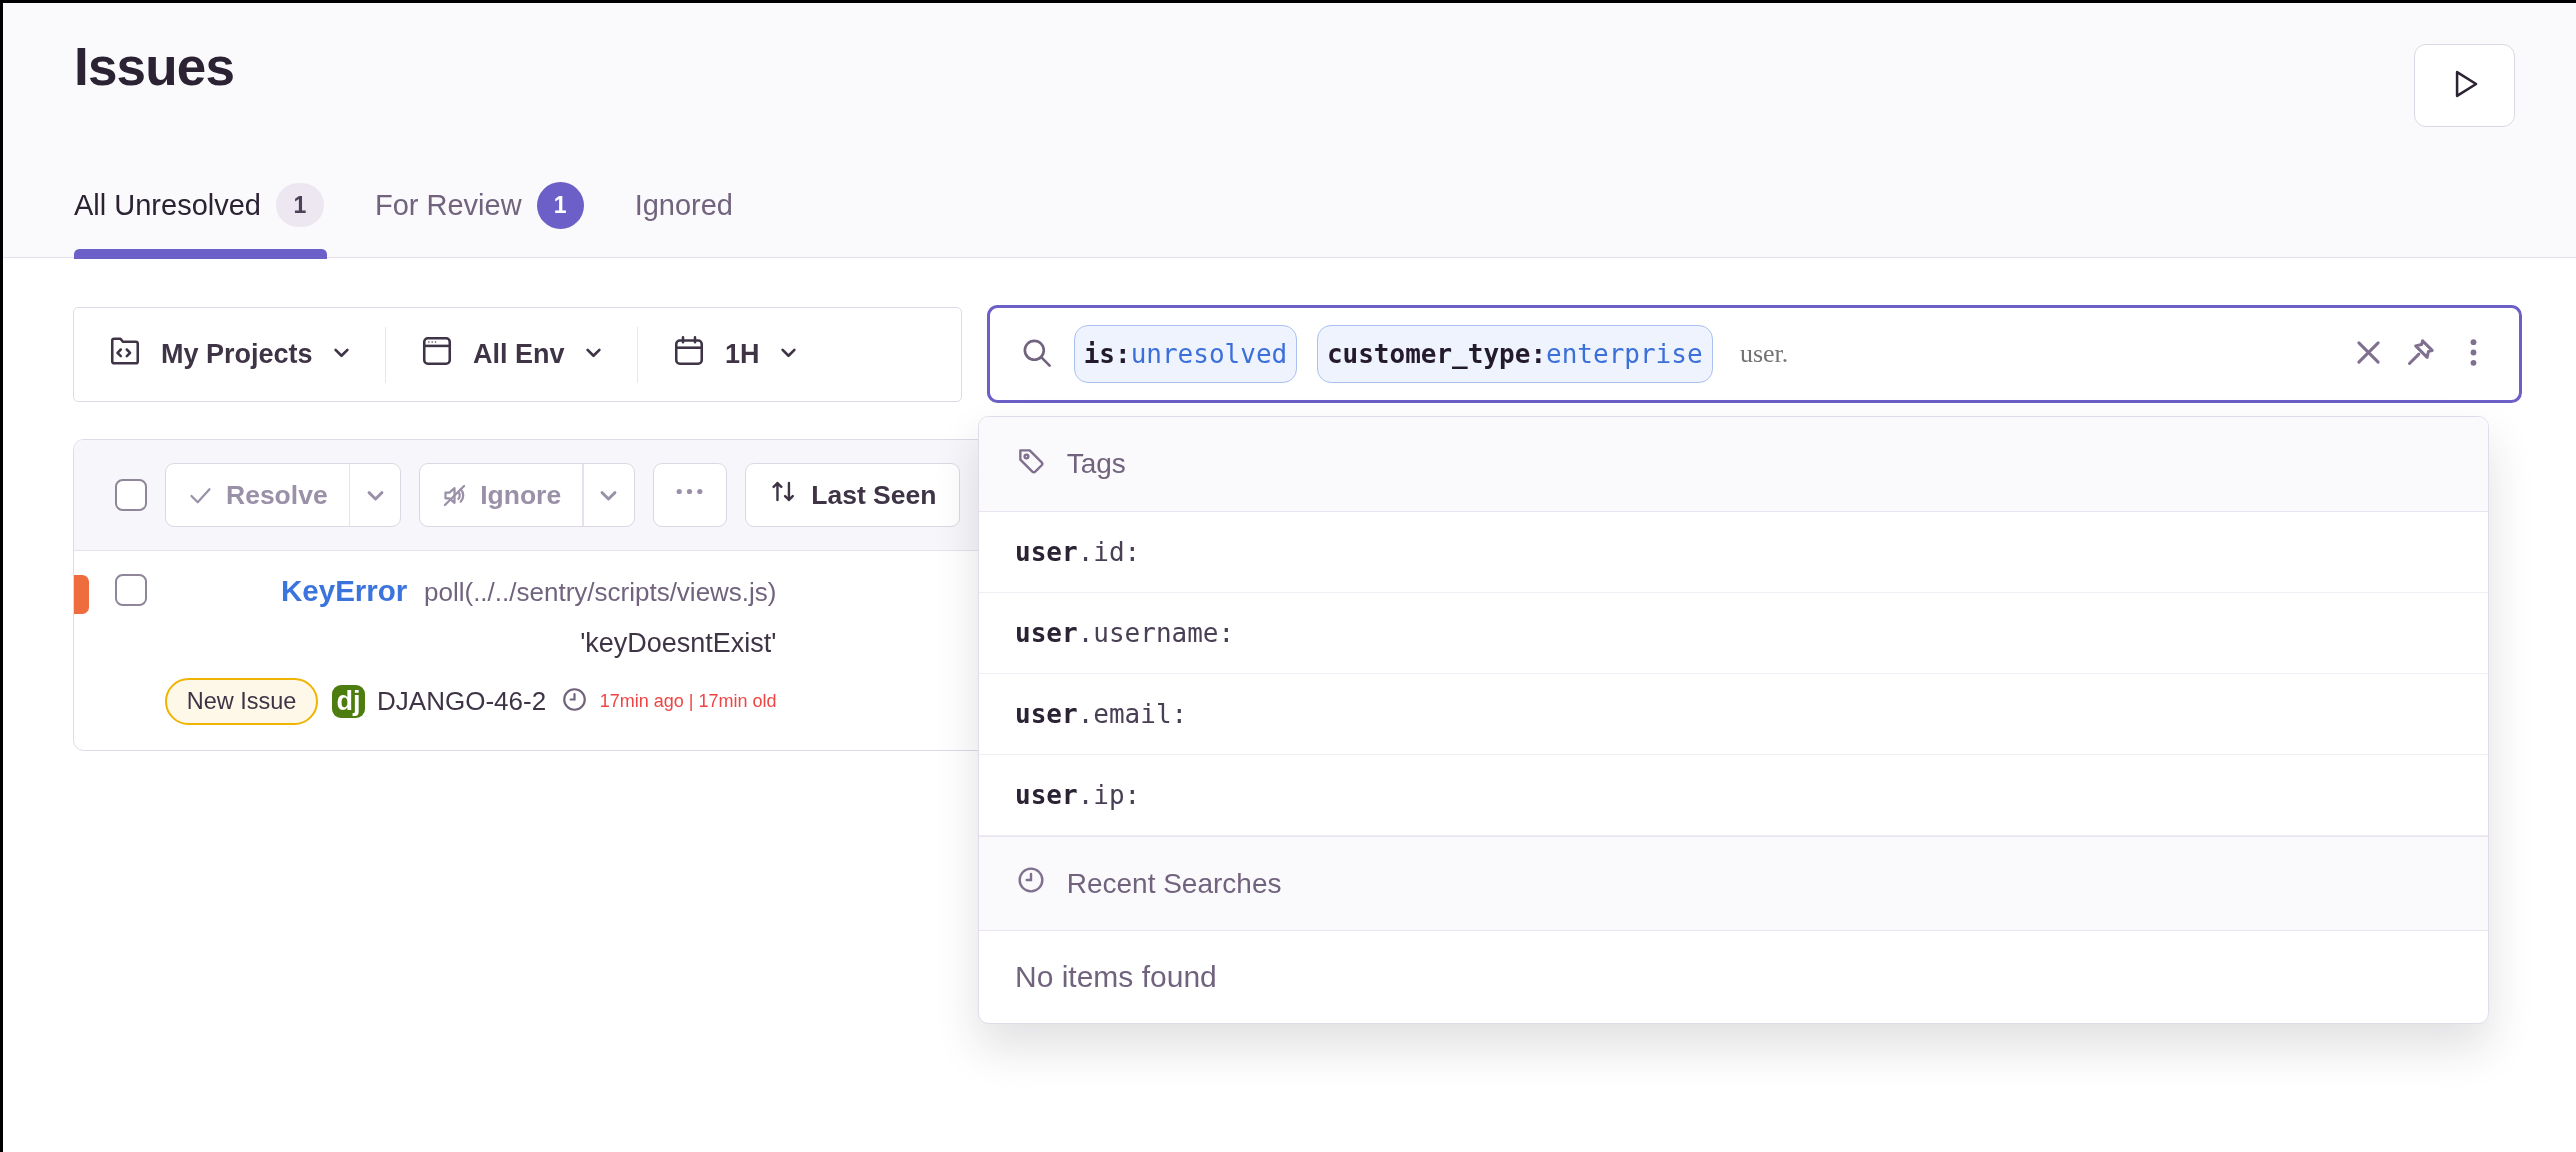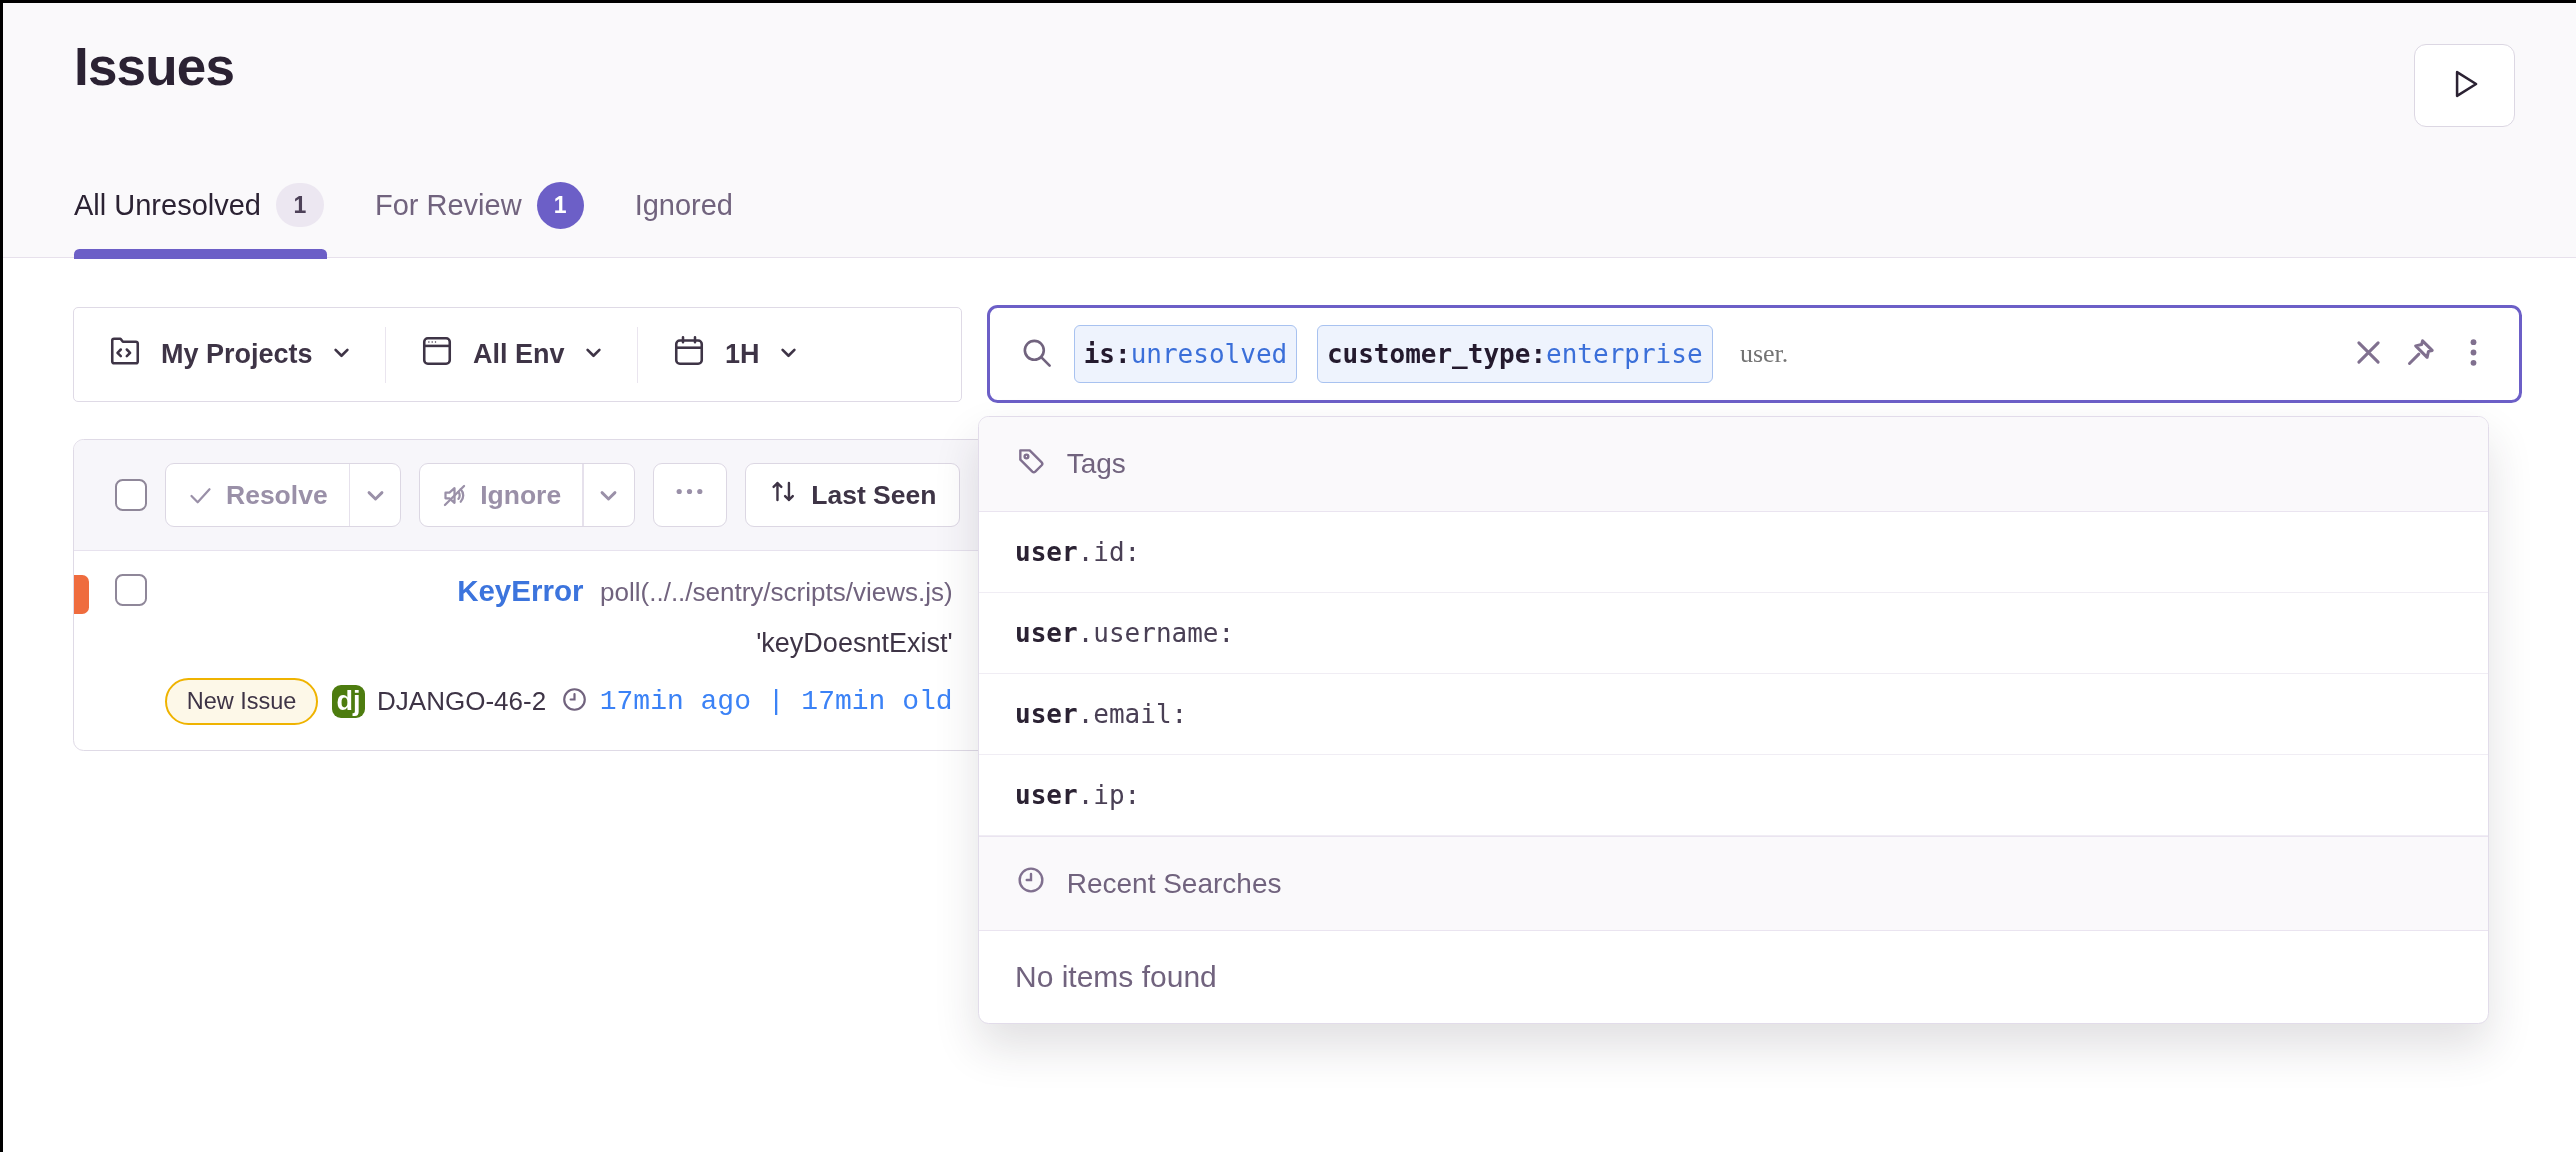--- a/index.html
+++ b/index.html
@@ -65,21 +65,21 @@
 
   
   .search-bar {
     position:absolute; left:987px; top:305px; width:1535px; height:98px;
     background:#fff; border:3px solid #6C5FC7; border-radius:10.6px;
     display:flex; align-items:center; padding:0 29px; gap:19.7px; z-index:2;
   }
   .search-bar svg.mag { width:35px; height:35px; stroke:#71637e; stroke-width:1.8; fill:none; flex:none; }
   .token {
     display:flex; align-items:flex-end;
-    background:#eef3fd; border:1.5px solid #a8c2f0; border-radius:6px;
+    background:#eef3fd; border:1.5px solid #a8c2f0; border-radius:14px;
     padding:13px 9px; font-family:"DejaVu Sans Mono", monospace; font-size:26px; white-space:nowrap;
   }
   .token .tk { font-weight:700; color:#241a2e; }
   .token .tv { color:#3b6fd9; }
   .free-text { font-family:Liberation Serif, serif; font-size:26px; color:#737373; margin-left:7.6px; white-space:nowrap; }
   .sb-spacer { flex:1; }
   .sb-icon { width:33px; height:33px; stroke:#80708f; stroke-width:2.2; fill:none; flex:none; cursor:pointer; }
   .sb-icon.dots { stroke:none; fill:#80708f; }
 
   
@@ -128,21 +128,21 @@
     padding:7.6px 19.7px; font-size:23.5px; color:#3e3446; white-space:nowrap;
   }
   .proj { display:flex; align-items:center; gap:12px; }
   .dj-badge {
     width:33px; height:33px; border-radius:9px; background:#4d7c0f; color:#fff;
     display:flex; align-items:center; justify-content:center; font-size:27px; font-weight:700;
   }
   .proj-name { font-size:26px; font-weight:500; color:#3e3446; }
   .time-group { display:flex; align-items:center; gap:10.6px; color:#71637e; }
   .time-group svg { width:29px; height:29px; stroke:#71637e; stroke-width:1.8; fill:none; }
-  .time-text { font-size:28px; color:#3b82f6;font-family:Liberation Mono, monospace; }
+  .time-text { font-size:18px; color:#ef4444; }
 
   
   .panel {
     position:absolute; left:978px; top:416px; width:1511px;
     background:#fff; border:1.5px solid #e2dcea; border-radius:10.6px;
     box-shadow:0 23px 45px rgba(43,34,51,0.14);
     z-index:5; overflow:hidden;
   }
   .panel-header {
     height:95px; background:#faf9fb; border-bottom:1.5px solid #eae4f0;

